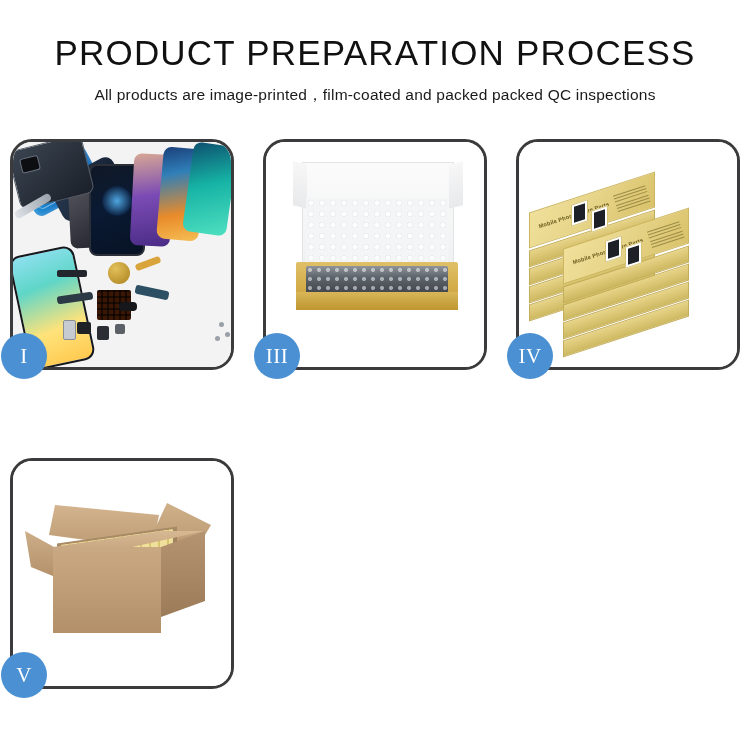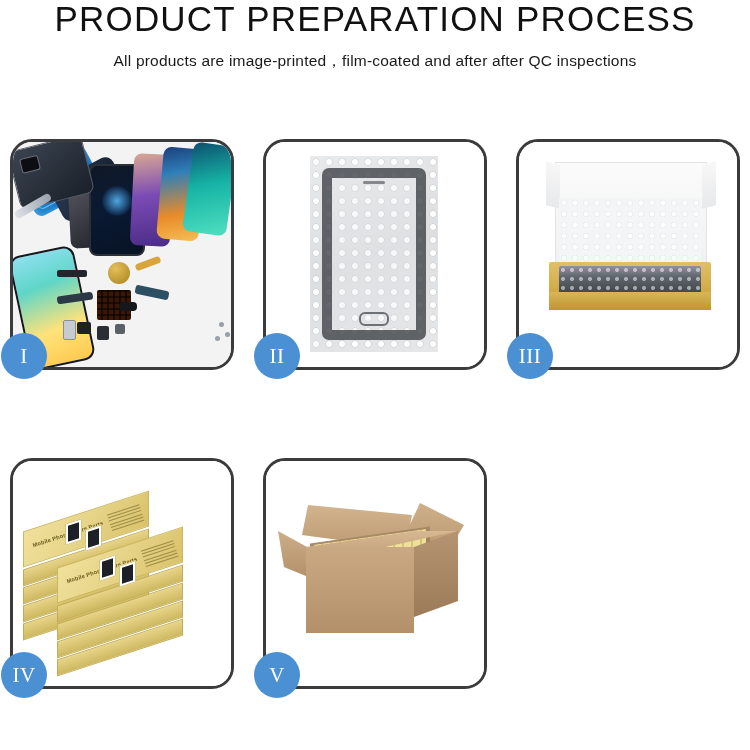--- a/index.html
+++ b/index.html
@@ -6,21 +6,21 @@
   body{
     width:750px;height:750px;
     background:#ffffff;
     font-family:"Liberation Sans", sans-serif;
     overflow:hidden;
     position:relative;
   }
   .page{position:relative;width:750px;height:750px;}
 
   
-  .header{text-align:center;}
+  .header{text-align:center;padding-top:34px;}
   .title{
     font-size:35px;
     letter-spacing:1.2px;
     color:#111111;
     font-weight:400;
     font-family:"Liberation Sans", sans-serif;
     white-space:nowrap;
     line-height:1.1;
   }
   .subtitle{
@@ -324,21 +324,21 @@
   .c6-tabL{position:absolute;left:58px;top:92px;width:18px;height:22px;background:rgba(150,122,88,.55);}
   .c6-tabB{position:absolute;left:58px;top:146px;width:16px;height:14px;background:rgba(150,122,88,.45);}
 </style>
 </head>
 <body>
 
 <div class="page">
 
   <div class="header">
     <div class="title">PRODUCT PREPARATION PROCESS</div>
-    <div class="subtitle">All products are image-printed，film-coated and after after QC inspections</div>
+    <div class="subtitle">All products are image-printed，film-coated and packed packed QC inspections</div>
   </div>
 
   <div class="grid">
 
     <div class="panel">
       <div class="panel-inner p1">
         <div class="ph blue-cover"></div>
         <div class="ph dark-cover"></div>
         <div class="ph p-grey"></div>
         <div class="ph p-black"></div>
@@ -360,30 +360,20 @@
         <div class="part cam"></div>
         <div class="backplate"></div>
         <div class="tool"></div>
         <div class="screw" style="left:206px;top:180px;"></div>
         <div class="screw" style="left:212px;top:190px;"></div>
         <div class="screw" style="left:202px;top:194px;"></div>
       </div>
       <div class="badge">I</div>
     </div>
 
-    <div class="panel">
-      <div class="panel-inner p2">
-        <div class="bubble-bg"></div>
-        <div class="screen-outline">
-          <div class="earpiece"></div>
-          <div class="home-btn"></div>
-        </div>
-      </div>
-      <div class="badge">II</div>
-    </div>
 
     <div class="panel">
       <div class="panel-inner p3">
         <div class="lid3"></div>
         <div class="foam3"></div>
         <div class="tray3"></div>
         <div class="screen3"></div>
         <div class="tray3-front"></div>
       </div>
       <div class="badge">III</div>

